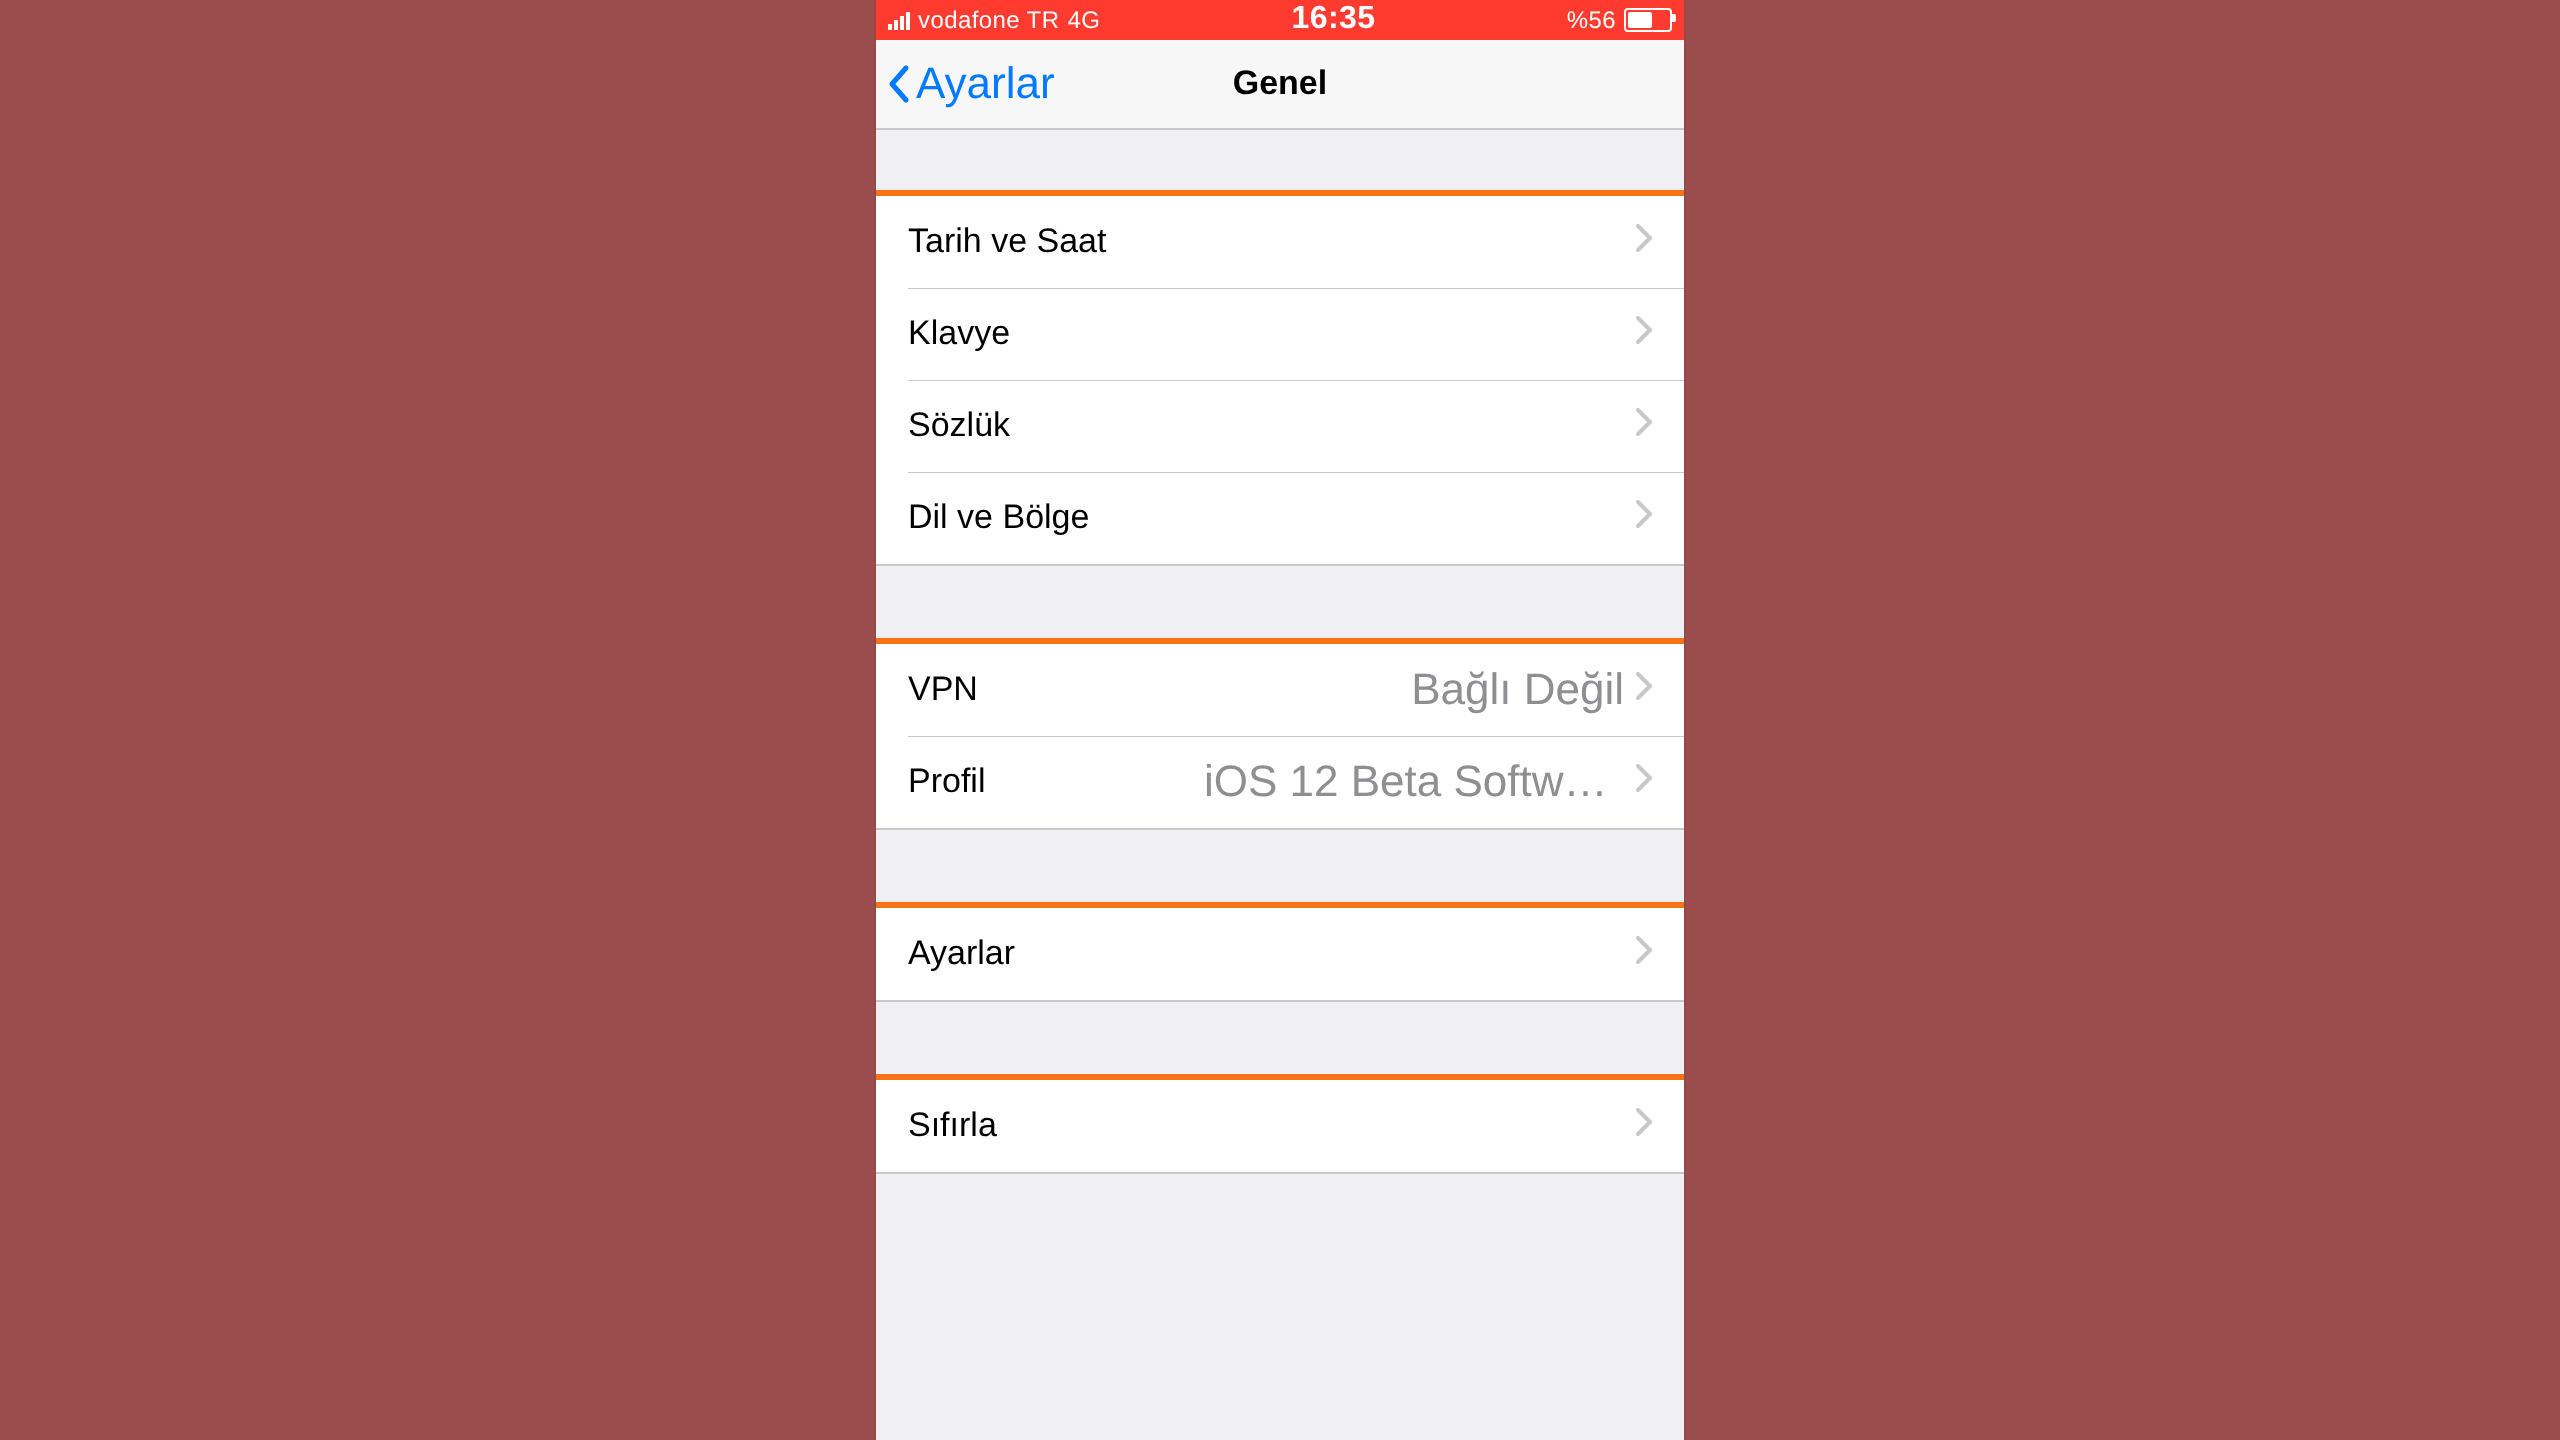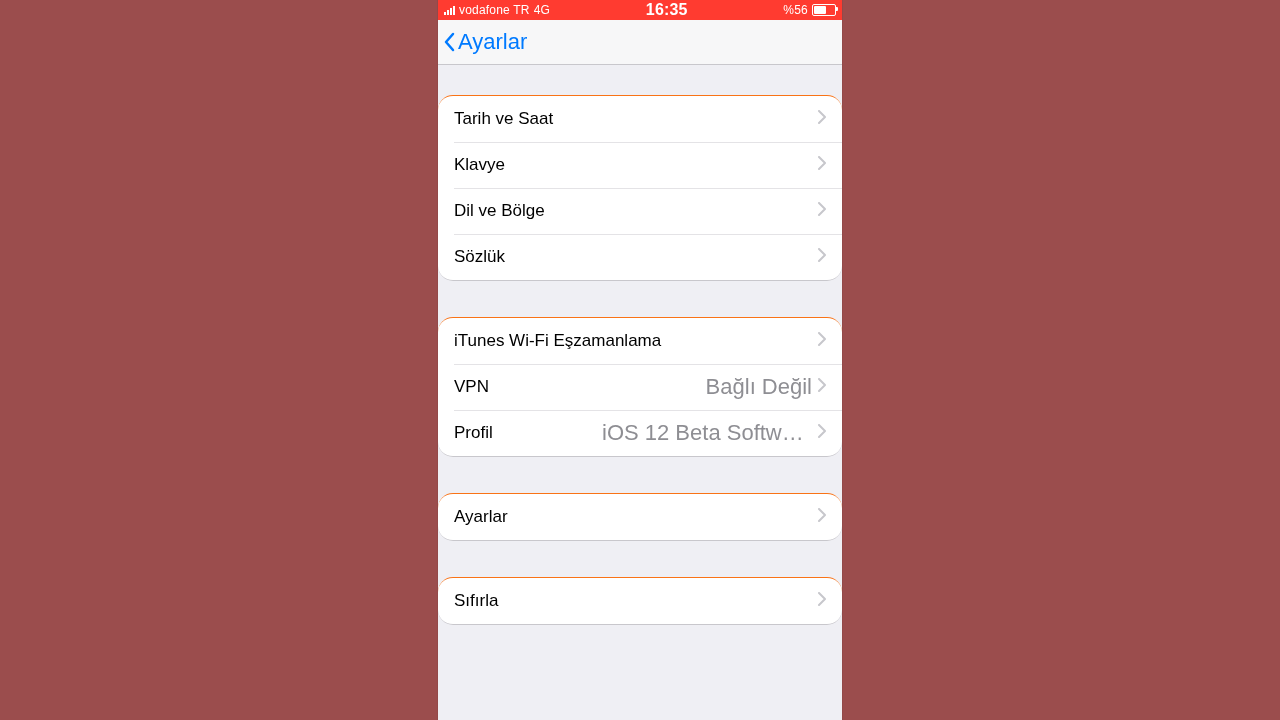--- a/index.html
+++ b/index.html
@@ -115,23 +115,22 @@
   .content {
     flex: 1;
     overflow-y: auto;
     background: #efeff4;
   }
   .group-spacer {
     height: 30px;
   }
   .cell-group {
     background: #fff;
-    border-top: 1px solid #f97316;
+    border-top: 3px solid #f97316;
     border-bottom: 1px solid #c8c7cc;
-    border-radius: 15px;
   }
   .cell {
     display: flex;
     align-items: center;
     min-height: 46px;
     padding: 0 16px;
     font-size: 17px;
     color: #000;
     position: relative;
     cursor: pointer;
@@ -186,20 +185,21 @@
     </div>
   </div>
 
   <div class="nav-bar">
     <div class="nav-back">
       <svg width="12" height="20" viewBox="0 0 12 20">
         <polyline points="9,2 2,10 9,18" fill="none" stroke="#007aff" stroke-width="2.5" stroke-linecap="round" stroke-linejoin="round"></polyline>
       </svg>
       <span>Ayarlar</span>
     </div>
+    <div class="nav-title">Genel</div>
   </div>
 
   <div class="content" id="content-root">
 
   <div class="group-spacer" style="height: 30px;"></div>
       <div class="cell-group">
         <div class="cell">
           <span class="label">Tarih ve Saat</span>
           <span class="spacer"></span>
           <span class="chev"><svg width="8" height="14" viewBox="0 0 8 14">
@@ -207,44 +207,37 @@
             </svg></span>
         </div>
         <div class="cell">
           <span class="label">Klavye</span>
           <span class="spacer"></span>
           <span class="chev"><svg width="8" height="14" viewBox="0 0 8 14">
               <polyline points="1,1 7,7 1,13" fill="none" stroke="#c7c7cc" stroke-width="2" stroke-linecap="round" stroke-linejoin="round"></polyline>
             </svg></span>
         </div>
         <div class="cell">
+          <span class="label">Sözlük</span>
+          <span class="spacer"></span>
+          <span class="chev"><svg width="8" height="14" viewBox="0 0 8 14">
+              <polyline points="1,1 7,7 1,13" fill="none" stroke="#c7c7cc" stroke-width="2" stroke-linecap="round" stroke-linejoin="round"></polyline>
+            </svg></span>
+        </div>
+        <div class="cell">
           <span class="label">Dil ve Bölge</span>
           <span class="spacer"></span>
           <span class="chev"><svg width="8" height="14" viewBox="0 0 8 14">
               <polyline points="1,1 7,7 1,13" fill="none" stroke="#c7c7cc" stroke-width="2" stroke-linecap="round" stroke-linejoin="round"></polyline>
             </svg></span>
         </div>
-        <div class="cell">
-          <span class="label">Sözlük</span>
-          <span class="spacer"></span>
-          <span class="chev"><svg width="8" height="14" viewBox="0 0 8 14">
-              <polyline points="1,1 7,7 1,13" fill="none" stroke="#c7c7cc" stroke-width="2" stroke-linecap="round" stroke-linejoin="round"></polyline>
-            </svg></span>
-        </div>
       </div>
       <div class="group-spacer" style="height: 36px;"></div>
       <div class="cell-group">
         <div class="cell">
-          <span class="label">iTunes Wi-Fi Eşzamanlama</span>
-          <span class="spacer"></span>
-          <span class="chev"><svg width="8" height="14" viewBox="0 0 8 14">
-              <polyline points="1,1 7,7 1,13" fill="none" stroke="#c7c7cc" stroke-width="2" stroke-linecap="round" stroke-linejoin="round"></polyline>
-            </svg></span>
-        </div>
-        <div class="cell">
           <span class="label">VPN</span>
           <span class="spacer"></span>
           <span class="detail">Bağlı Değil</span>
           <span class="chev"><svg width="8" height="14" viewBox="0 0 8 14">
               <polyline points="1,1 7,7 1,13" fill="none" stroke="#c7c7cc" stroke-width="2" stroke-linecap="round" stroke-linejoin="round"></polyline>
             </svg></span>
         </div>
         <div class="cell">
           <span class="label">Profil</span>
           <span class="spacer"></span>

